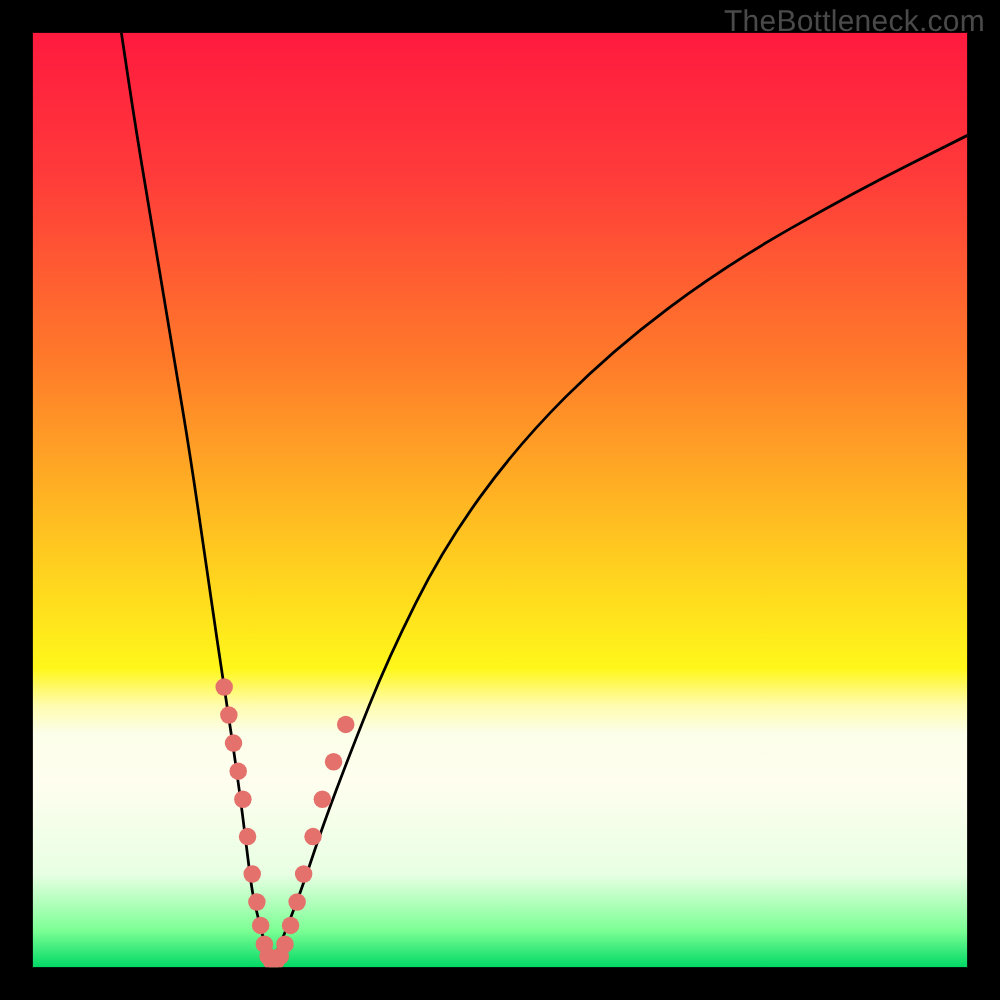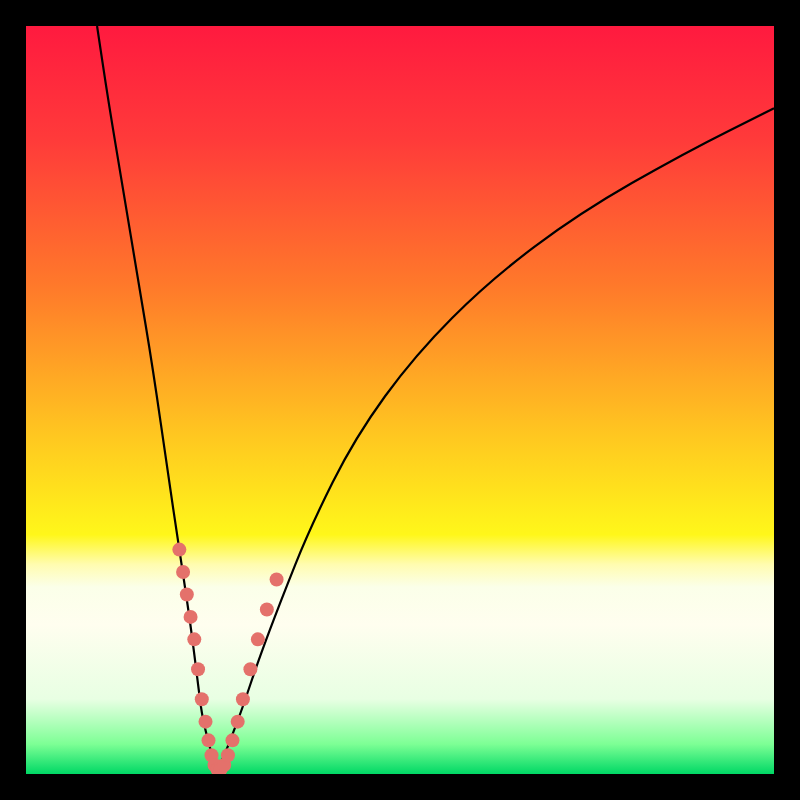--- a/index.html
+++ b/index.html
@@ -42,20 +42,21 @@
   }
   .curve-svg {
     position: absolute;
     inset: 0;
   }
 </style>
 </head>
 <body>
 
 <div class="frame">
+  <div class="watermark">TheBottleneck.com</div>
   <div class="plot-area">
     <svg class="gradient" viewBox="0 0 748 748" preserveAspectRatio="none">
       <defs>
         <linearGradient id="bg-grad" x1="0" y1="0" x2="0" y2="1">
             <stop offset="0%" stop-color="#ff1a3f"></stop>
             <stop offset="15%" stop-color="#ff3a3a"></stop>
             <stop offset="35%" stop-color="#ff7a2a"></stop>
             <stop offset="55.00000000000001%" stop-color="#ffc820"></stop>
             <stop offset="68%" stop-color="#fff71a"></stop>
             <stop offset="72%" stop-color="#fffcb0"></stop>

